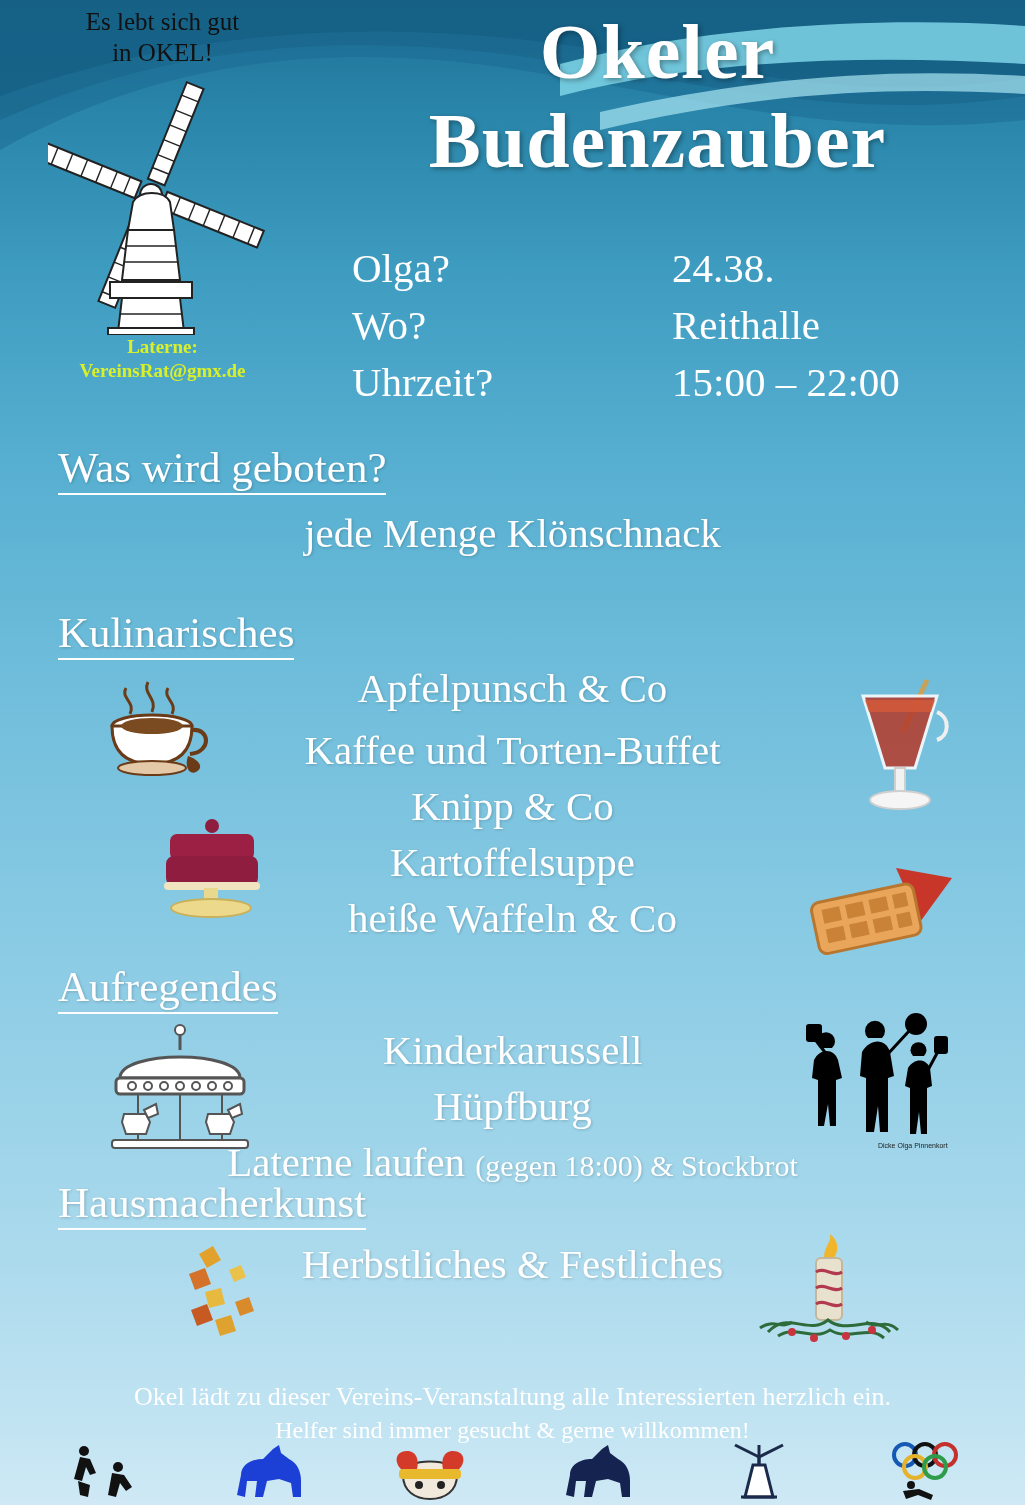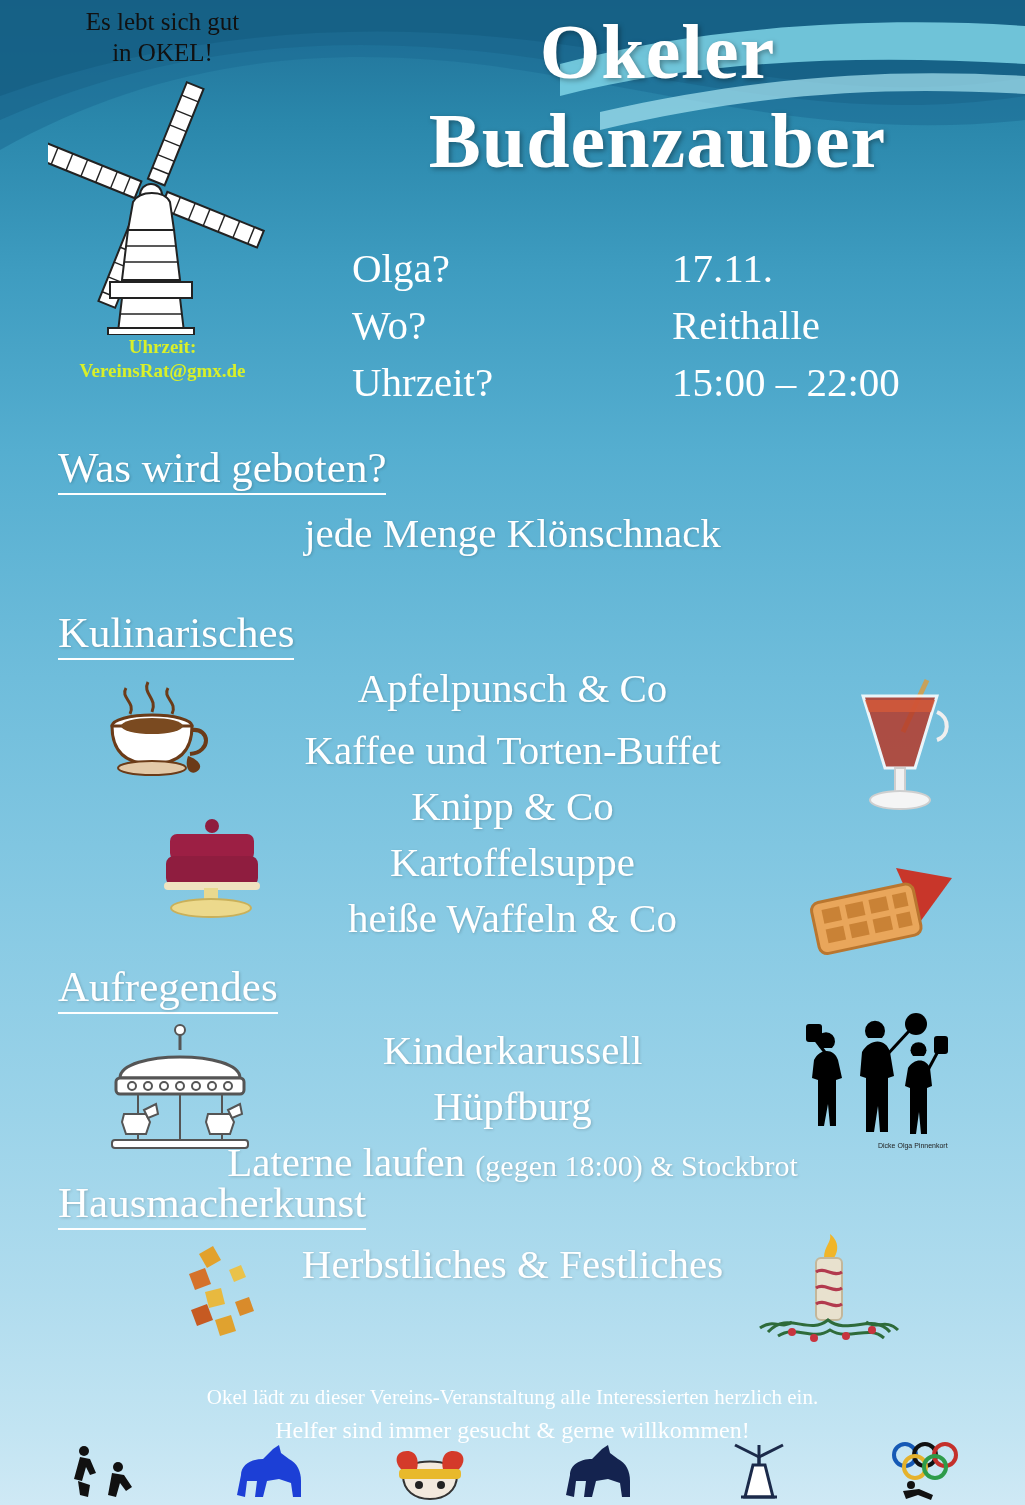--- a/index.html
+++ b/index.html
@@ -133,21 +133,21 @@
     font-family: Liberation Serif, serif;
   }
 
   
   .footer-main {
     position: absolute;
     top: 1378px;
     left: 0;
     width: 1025px;
     text-align: center;
-    font-size: 21px;
+    font-size: 26px;
     line-height: 38px;
   }
   .footer-sub {
     position: absolute;
     top: 1415px;
     left: 0;
     width: 1025px;
     text-align: center;
     font-size: 24px;
     line-height: 30px;
@@ -238,33 +238,33 @@
           <rect x="60" y="258" width="86" height="7"></rect>
         </g>
         <g stroke="#222" stroke-width="1.6" fill="none">
           <line x1="78" y1="176" x2="128" y2="176"></line>
           <line x1="76" y1="192" x2="130" y2="192"></line>
           <line x1="72" y1="244" x2="134" y2="244"></line>
         </g>
       </svg>
     </div>
 
-    <div class="contact-label">Uhrzeit:</div>
+    <div class="contact-label">Laterne:</div>
     <div class="contact-mail">VereinsRat@gmx.de</div>
   </div>
 
   <div class="header-title">
     <div class="title-line1">Okeler</div>
     <div class="title-line2">Budenzauber</div>
   </div>
 
   <div class="facts">
     <div class="row">
       <div class="q">Olga?</div>
-      <div class="a">17.11.</div>
+      <div class="a">24.38.</div>
     </div>
     <div class="row">
       <div class="q">Wo?</div>
       <div class="a">Reithalle</div>
     </div>
     <div class="row">
       <div class="q">Uhrzeit?</div>
       <div class="a">15:00 – 22:00</div>
     </div>
   </div>

